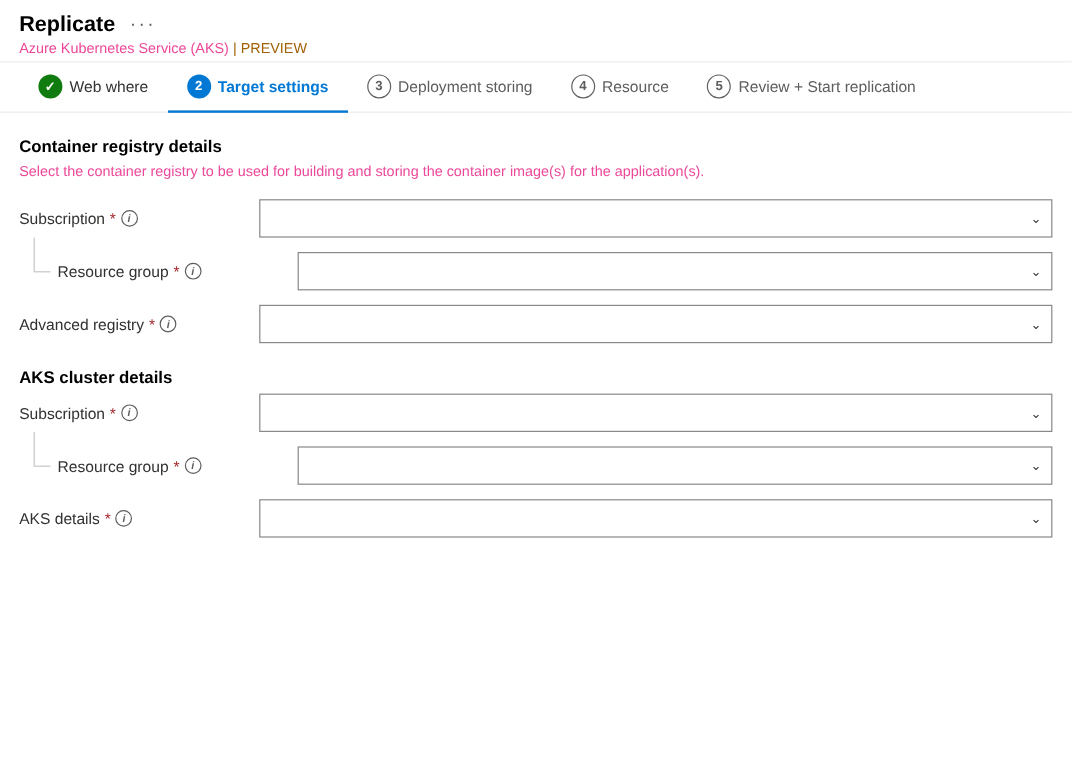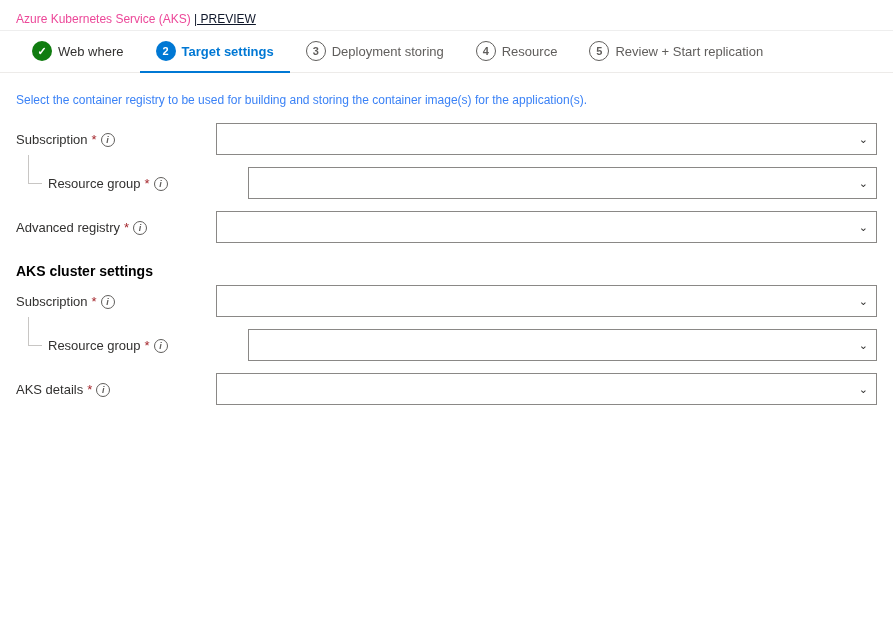--- a/index.html
+++ b/index.html
@@ -91,36 +91,36 @@
 
     .section-title {
       font-size: 14px;
       font-weight: 700;
       color: #000;
       margin-bottom: 6px;
     }
 
     .section-desc {
       font-size: 12px;
-      color: #3b82f6;
+      color: #ec4899;
       margin-bottom: 16px;
     }
 
     .form-row {
       display: flex;
       align-items: center;
       margin-bottom: 12px;
     }
 
     .form-label {
       width: 200px;
       font-size: 13px;
       color: #323130;
       display: flex;
-      align-items: flex-end;
+      align-items: flex-start;
       gap: 4px;
       flex-shrink: 0;
     }
     .required-star {
       color: #a4262c;
     }
 
     .info-icon {
       width: 14px;
       height: 14px;
@@ -164,23 +164,27 @@
       color: #605e5c;
       font-size: 16px;
       letter-spacing: 2px;
       padding: 0 4px;
     }
   </style>
 </head>
 <body>
 
 <div class="header">
+  <div class="header-title">
+    <span>Replicate</span>
+    <button class="ellipsis-btn">···</button>
+  </div>
   <div class="header-subtitle">
     <span>Azure Kubernetes Service (AKS)</span>
-    <span style="color:#0f172a;text-decoration:underline;">| PREVIEW</span>
+    <span style="color:#a16207;">| PREVIEW</span>
   </div>
 </div>
 
 <div class="tabs">
 
   <div class="tab completed">
     <span class="tab-circle check">✓</span>
     <span>Web where</span>
   </div>
 
@@ -202,20 +206,21 @@
   <div class="tab">
     <span class="tab-circle inactive">5</span>
     <span>Review + Start replication</span>
   </div>
 
 </div>
 
 <div class="content">
 
   <div class="section-gap">
+    <div class="section-title">Container registry details</div>
     <div class="section-desc">
       <span>Select the container registry to be used for building and storing the container image(s) for the application(s).</span>
     </div>
 
     <div class="form-row">
       <div class="form-label">
         <span>Subscription</span>
         <span class="required-star">*</span>
         <span class="info-icon">i</span>
       </div>
@@ -245,21 +250,21 @@
         <span class="required-star">*</span>
         <span class="info-icon">i</span>
       </div>
       <div class="dropdown">
         <span class="chevron-down">⌄</span>
       </div>
     </div>
   </div>
 
   <div class="section-gap">
-    <div class="section-title">AKS cluster settings</div>
+    <div class="section-title">AKS cluster details</div>
 
     <div class="form-row">
       <div class="form-label">
         <span>Subscription</span>
         <span class="required-star">*</span>
         <span class="info-icon">i</span>
       </div>
       <div class="dropdown">
         <span class="chevron-down">⌄</span>
       </div>

